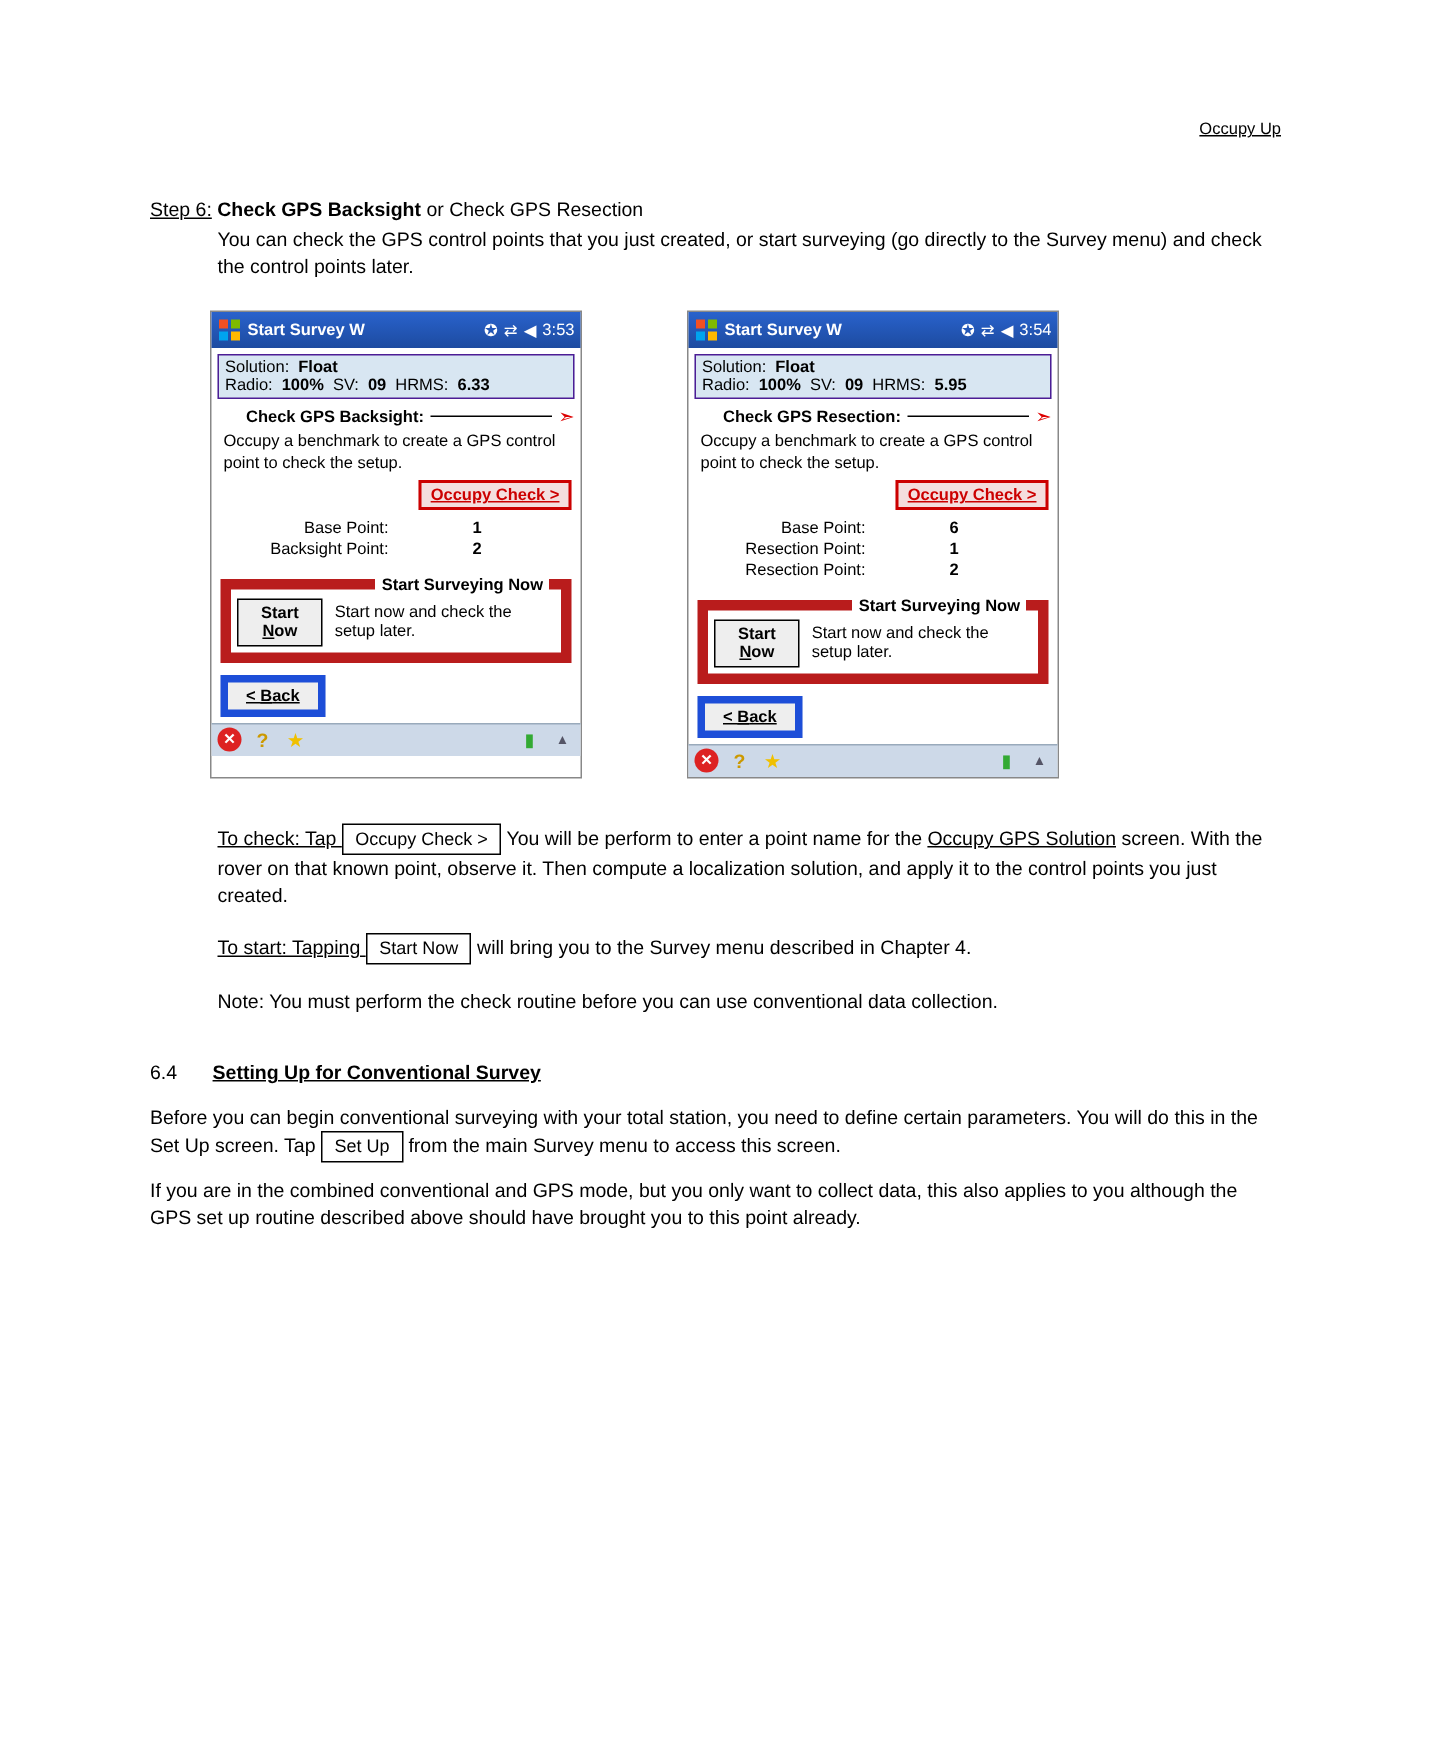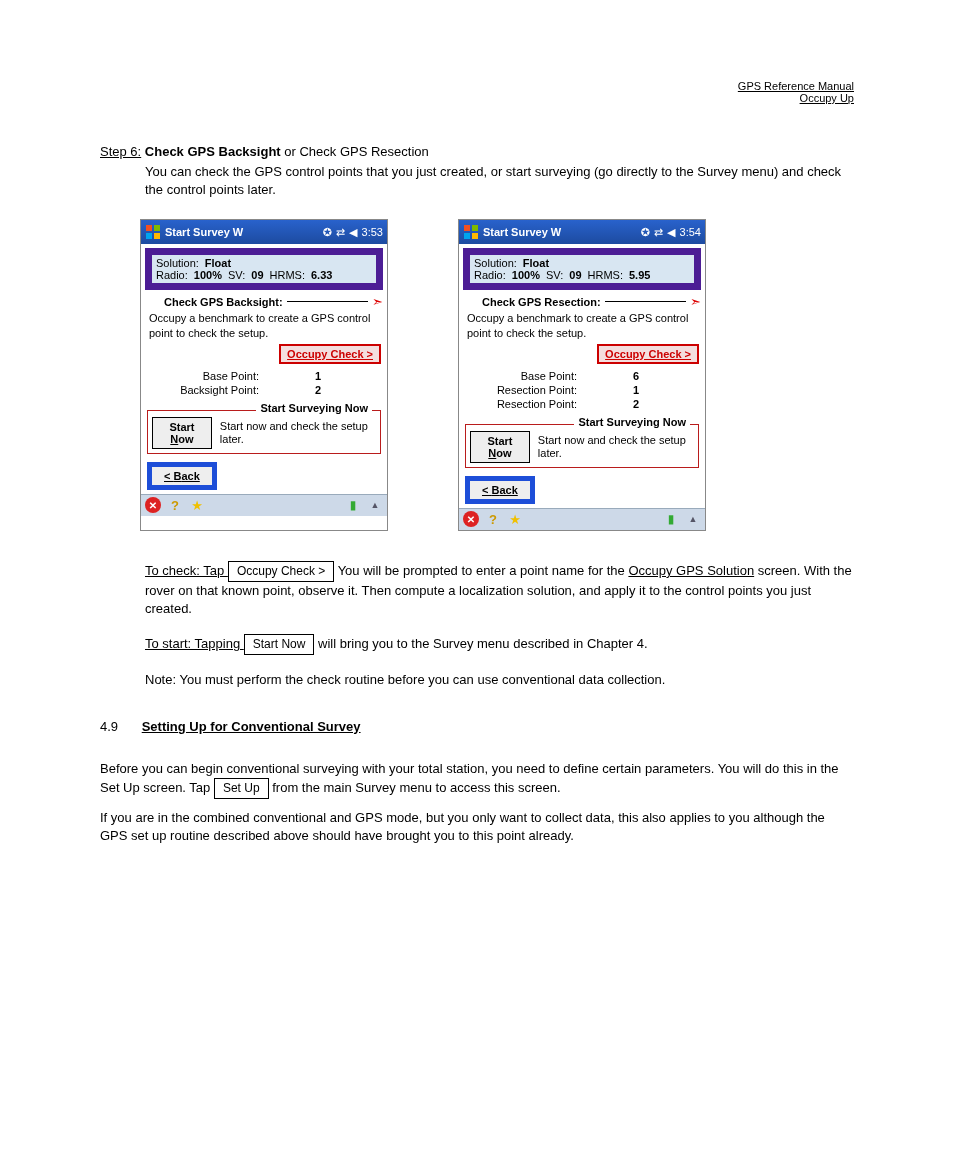--- a/index.html
+++ b/index.html
@@ -18,40 +18,40 @@
     
     .device { width: 248px; border: 1px solid #888; background: #fff; font-size: 11px; }
     .titlebar { background: linear-gradient(to bottom, #2962cc, #1d4ba0); color: #fff; height: 24px; display: flex; align-items: center; padding: 0 4px; gap: 4px; }
     .win-logo { width: 16px; height: 16px; position: relative; }
     .win-logo svg { width: 16px; height: 16px; }
     .title-text { flex: 1; font-weight: bold; font-size: 11px; white-space: nowrap; overflow: hidden; }
     .tb-icons { display: flex; align-items: center; gap: 4px; }
     .tb-icon { color: #fff; font-size: 11px; }
     .tb-time { font-weight: normal; font-size: 11px; }
     
-    .status-panel { background: #d8e6f2; border: 7px solid #4c1d95; margin: 4px; padding: 2px 4px; font-size: 11px; }
+    .status-panel { background: #d8e6f2; border: 1px solid #4c1d95; margin: 4px; padding: 2px 4px; font-size: 11px; }
     .status-row { display: flex; gap: 6px; align-items: baseline; }
     .status-row .lbl { }
     .status-row .val { font-weight: bold; }
     
     .section-header { display: flex; align-items: center; padding: 0 4px; gap: 4px; }
     .section-title { font-weight: bold; font-size: 11px; margin-left: 19px; }
     .section-line { flex: 1; border-top: 1px solid #000; height: 1px; }
     .compass-icon { color: #d00; font-size: 13px; }
     
     .info-text { padding: 2px 8px; font-size: 11px; line-height: 1.3; }
     
     .occupy-btn { float: right; margin: 2px 6px; border: 2px solid #c00; color: #c00; background: #f4dede; font-weight: bold; font-size: 11px; padding: 2px 6px; text-decoration: underline; cursor: pointer; }
     
     .points-list { clear: both; padding: 4px 8px 8px 8px; }
     .point-row { display: flex; font-size: 11px; margin-bottom: 2px; gap: 48px; }
     .point-label { width: 110px; text-align: right; margin-right: 8px; }
     .point-val { font-weight: bold; }
     
-    .start-group { border: 1px solid #b91c1c; margin: 4px 6px; padding: 6px 4px 4px 4px; position: relative; }
+    .start-group { border: 7px solid #b91c1c; margin: 4px 6px; padding: 6px 4px 4px 4px; position: relative; }
     .start-group-title { position: absolute; top: -9px; right: 8px; background: #fff; padding: 0 4px; font-weight: bold; font-size: 11px; }
     .start-group-row { display: flex; align-items: center; gap: 8px; }
     .start-btn { border: 1px solid #000; background: #eee; padding: 3px 6px; font-weight: bold; font-size: 11px; cursor: pointer; }
     .start-btn .u { text-decoration: underline; }
     .start-text { font-size: 11px; line-height: 1.2; }
     
     .back-btn { border: 5px solid #1d4ed8; background: #eee; padding: 3px 12px; font-weight: bold; font-size: 11px; margin: 4px 6px; cursor: pointer; display: inline-block; text-decoration: underline; }
     .back-btn .u { text-decoration: underline; }
     
     .bottombar { background: #cdd9e8; height: 22px; display: flex; align-items: center; padding: 0 4px; gap: 6px; border-top: 1px solid #9ab; }
@@ -65,21 +65,20 @@
     
     .section-6-4 { margin-top: 30px; }
     .section-6-4 .sub-title { font-weight: bold; font-size: 13px; margin-bottom: 6px; }
     .section-6-4 p { margin-bottom: 10px; line-height: 1.4; }
   </style>
 </head>
 <body>
 
 <div class="page">
   <div class="page-header">
-    <span>GPS Reference Manual</span>
     <span>Occupy Up</span>
   </div>
 
   <div class="main-content">
     <div class="step-heading">
       <span class="step-label">Step 6:</span>
       <b><span>Check GPS Backsight</span></b><span> or Check GPS Resection</span>
     </div>
     <div class="step-body">You can check the GPS control points that you just created, or start surveying (go directly to the Survey menu) and check the control points later.</div>
 
@@ -221,39 +220,39 @@
           <span class="bb-icon bb-signal">▮</span>
           <span class="bb-icon bb-sip">▲</span>
         </div>
       </div>
 
     </div>
 
     <div class="step-body">
       <span class="underline-text">To check: Tap </span>
       <span class="button-inline">Occupy Check &gt;</span>
-      <span> You will be prompted to enter a point name for the </span>
+      <span> You will be perform to enter a point name for the </span>
       <span class="underline-text">Occupy GPS Solution</span>
       <span> screen. With the rover on that known point, observe it. Then compute a localization solution, and apply it to the control points you just created.</span>
     </div>
 
     <div class="step-body">
       <span class="underline-text">To start: Tapping </span>
       <span class="button-inline">Start Now</span>
       <span> will bring you to the Survey menu described in Chapter 4.</span>
     </div>
 
     <div class="step-body">Note: You must perform the check routine before you can use conventional data collection.</div>
 
     <div class="section-6-4">
       <div>
-        <span>4.9</span>
+        <span>6.4</span>
         <span style="margin-left:20px;" class="sub-title underline-text">Setting Up for Conventional Survey</span>
       </div>
-      <p style="margin-top:26px;">
+      <p style="margin-top:14px;">
         <span>Before you can begin conventional surveying with your total station, you need to define certain parameters. You will do this in the Set Up screen. Tap </span>
         <span class="button-inline">Set Up</span>
         <span> from the main Survey menu to access this screen.</span>
       </p>
       <p>If you are in the combined conventional and GPS mode, but you only want to collect data, this also applies to you although the GPS set up routine described above should have brought you to this point already.</p>
     </div>
 
   </div>
 </div>
 

